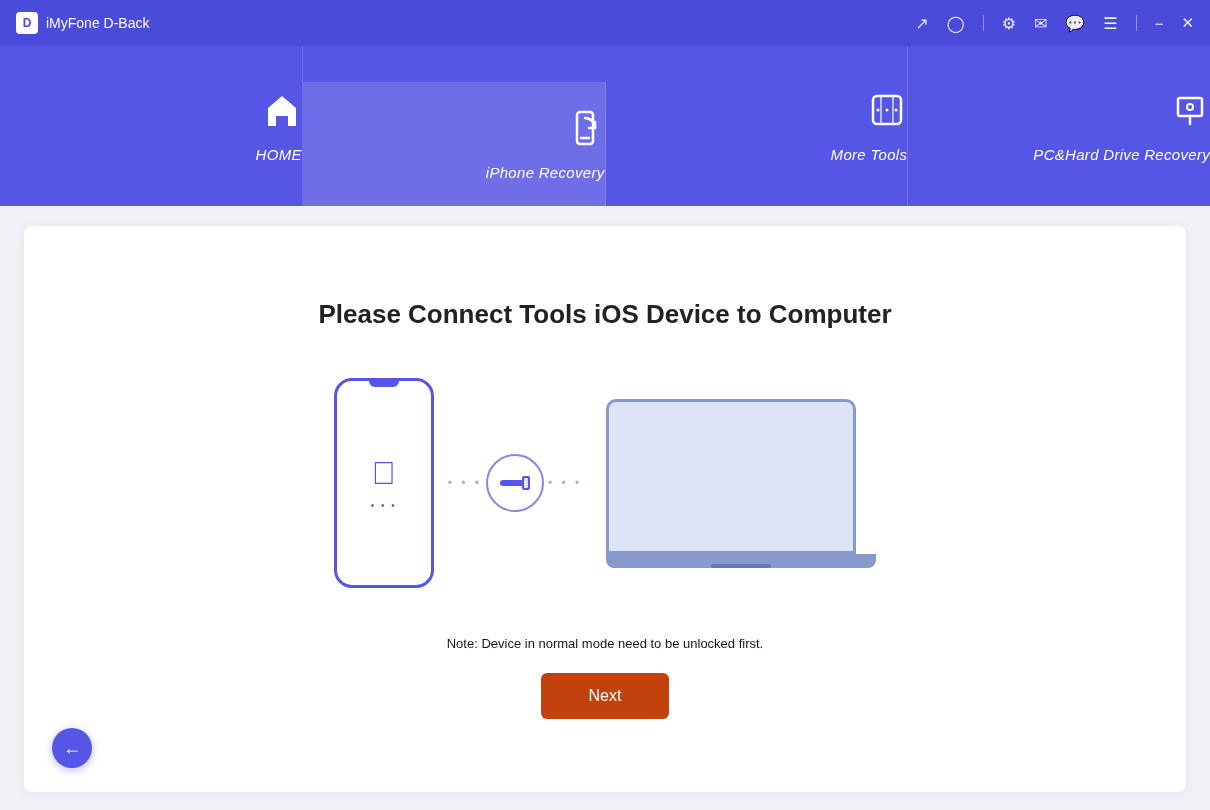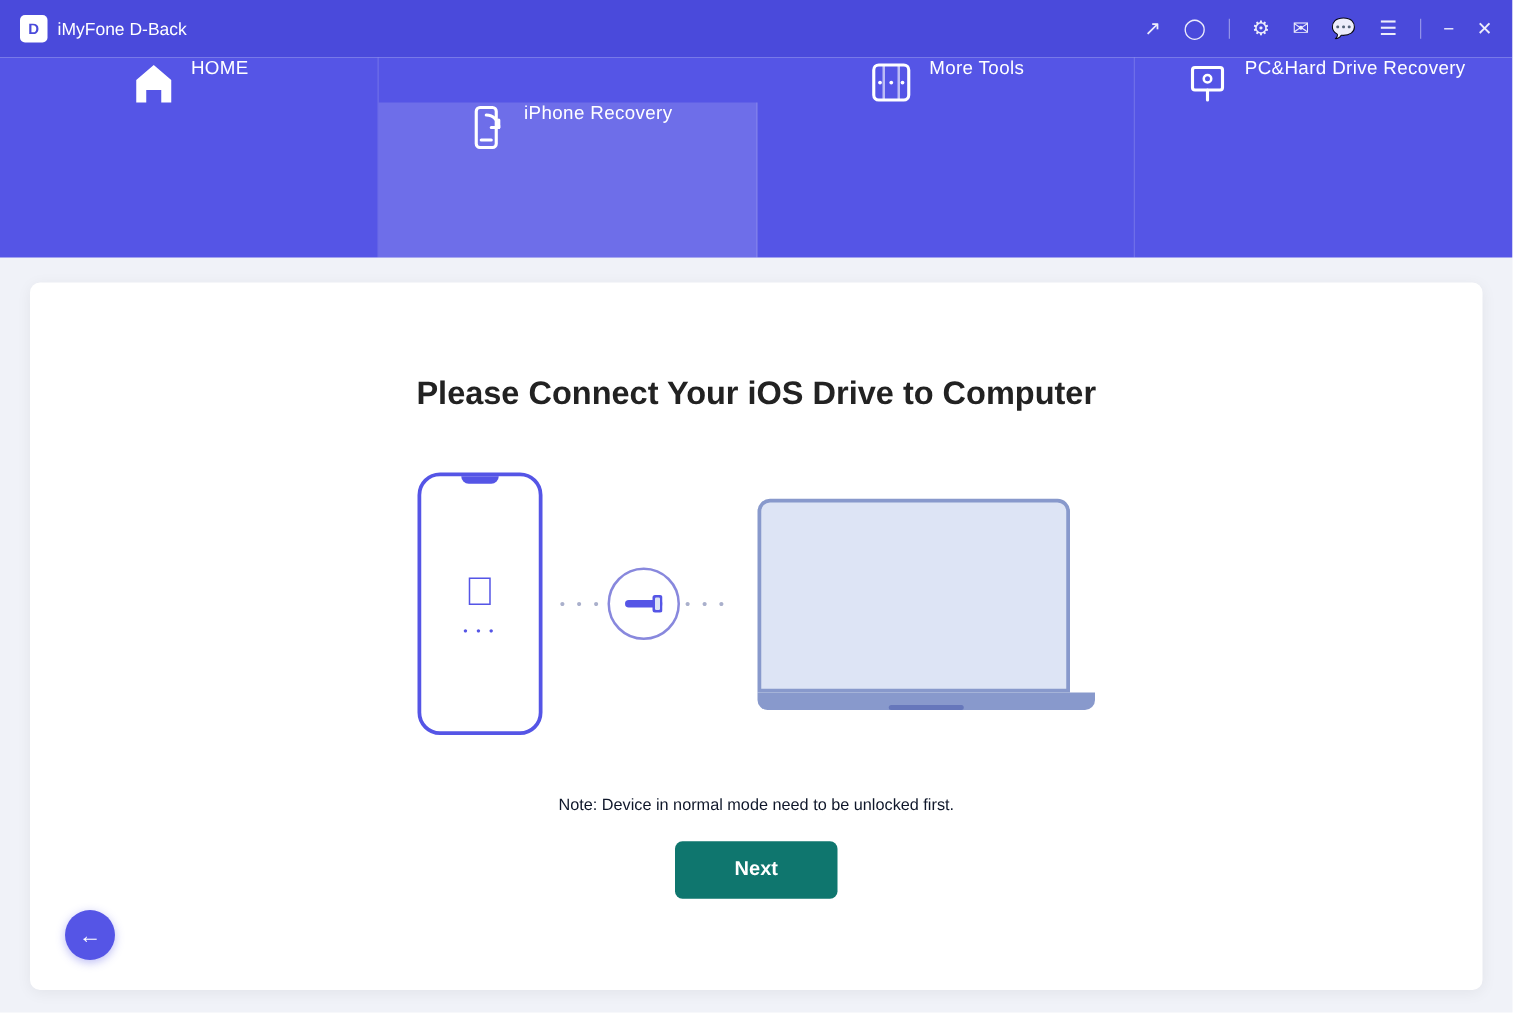--- a/index.html
+++ b/index.html
@@ -69,28 +69,29 @@
     
     .nav-bar {
       background: #5555e6;
       height: 160px;
       display: flex;
       align-items: stretch;
     }
     .nav-tab {
       flex: 1;
       display: flex;
-      flex-direction: row;
-      align-items: flex-start;
+      flex-direction: column;
+      align-items: flex-end;
       justify-content: center;
       gap: 10px;
       cursor: pointer;
       color: white;
       border-right: 1px solid rgba(255,255,255,0.15);
       transition: background 0.2s;
+      font-style: italic;
     }
     .nav-tab:last-child { border-right: none; }
     .nav-tab.active { background: rgba(255,255,255,0.15); margin-top: 36px; }
     .nav-tab-icon {
       font-size: 36px;
       line-height: 1;
     }
     .nav-tab-label {
       font-size: 15px;
       font-weight: 500;
@@ -227,27 +228,27 @@
 
     
     .note-text {
       color: #0f172a;
       font-size: 13px;
       margin-bottom: 22px;
     }
 
     
     .next-btn {
-      background: #0f766e;
+      background: #c2410c;
       color: white;
       border: none;
       border-radius: 6px;
       padding: 14px 48px;
       font-size: 16px;
-      font-weight: 700;
+      font-weight: 400;
       cursor: pointer;
       transition: background 0.2s;
     }
 
     
     .back-btn {
       position: absolute;
       bottom: 24px;
       left: 28px;
       width: 40px;
@@ -330,21 +331,21 @@
         <rect x="8" y="8" width="24" height="18" rx="2" stroke="white" stroke-width="2.5"></rect>
         <circle cx="20" cy="17" r="3" stroke="white" stroke-width="2"></circle>
         <line x1="20" y1="26" x2="20" y2="34" stroke="white" stroke-width="2.5" stroke-linecap="round"></line>
       </svg>
     </div>
     <span class="nav-tab-label">PC&amp;Hard Drive Recovery</span>
   </div>
 </div>
 
 <div class="main-content">
-  <h2 class="connect-title">Please Connect Your iOS Drive to Computer</h2>
+  <h2 class="connect-title">Please Connect Tools iOS Device to Computer</h2>
 
   <div class="illustration">
 
     <div class="phone-wrap">
       <div class="phone">
         <div class="phone-notch"></div>
         <div class="phone-apple"></div>
         <div class="phone-dots">• • •</div>
       </div>
     </div>

